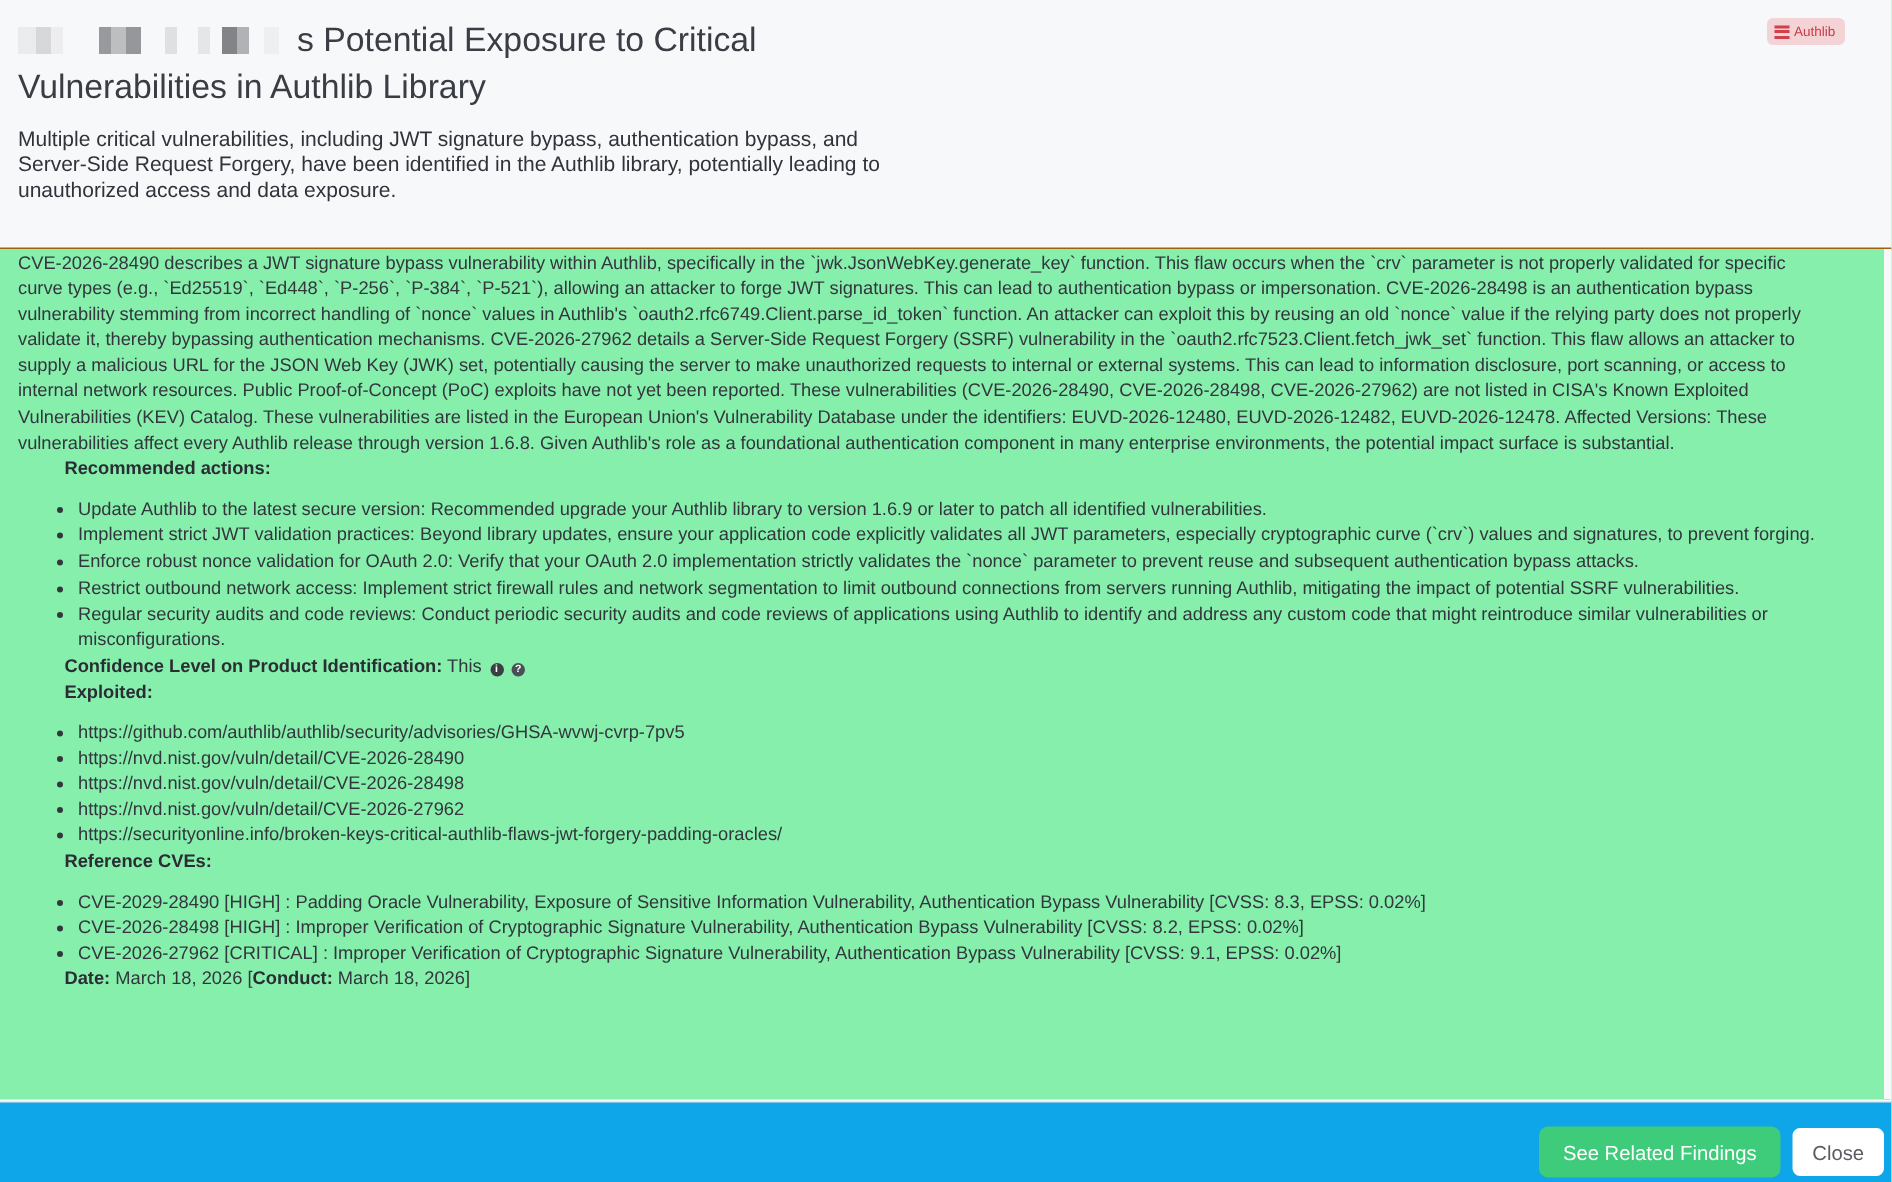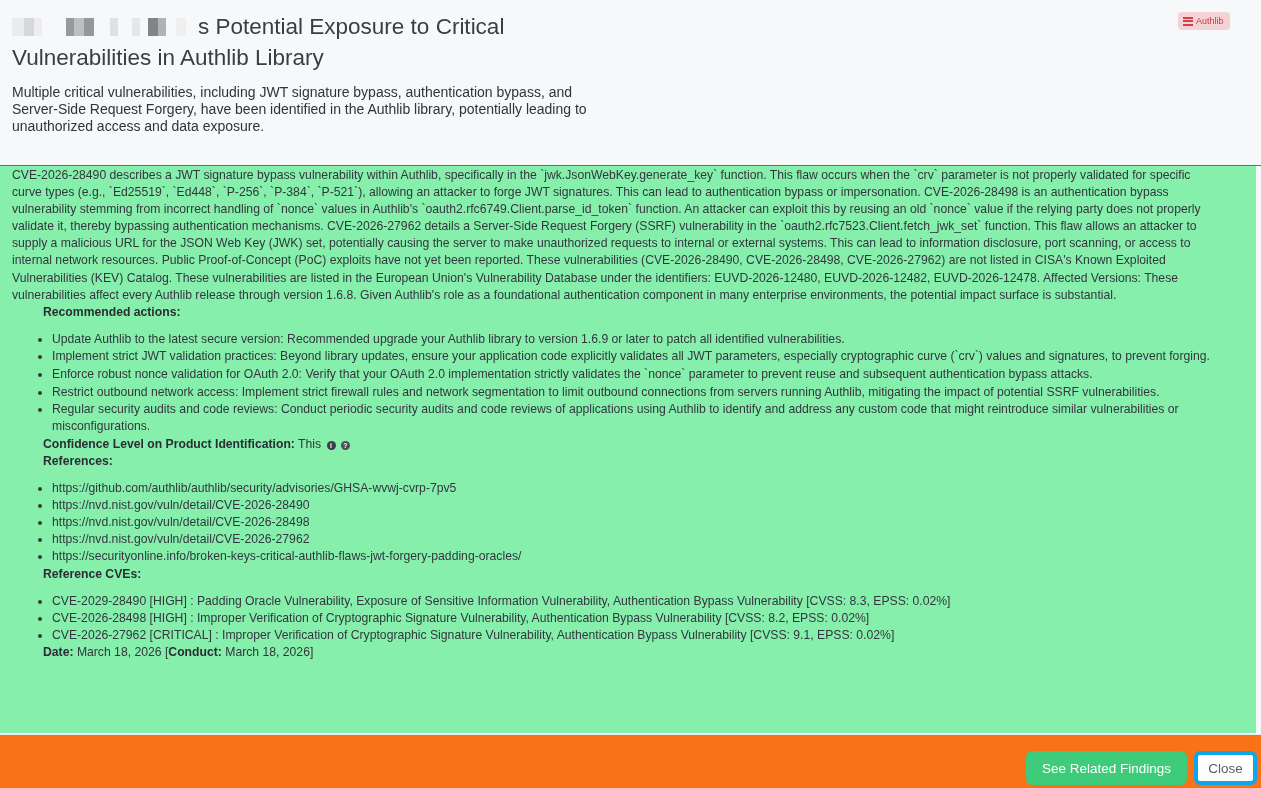--- a/index.html
+++ b/index.html
@@ -56,31 +56,31 @@
   ul { margin: 10px 0 0 0; padding-left: 40px; }
   ul li { margin: 0; width: 1165px; }
   .actions li { margin-bottom: 0.5px; }
   .info-icon, .help-icon {
     display: inline-block; width: 9px; height: 9px; border-radius: 50%;
     background: #3b3e44; color: #fff; font-size: 7px; line-height: 9px; text-align: center;
     font-weight: bold; vertical-align: 0px; margin-left: 2px;
   }
   .help-icon { background: #4b4e55; }
   .footer {
-    position: absolute; left: 0; top: 734px; width: 1261px; height: 54px; background: #f97316;
+    position: absolute; left: 0; top: 734px; width: 1261px; height: 54px; background: #0ea5e9;
     border-top: 1px solid #e6e8eb;
   }
   .btn-primary {
     position: absolute; left: 1026px; top: 16px; width: 161px; height: 34px;
     background: #3ecb7a; color: #ffffff; border: none; border-radius: 6px;
     font-family: "Liberation Sans", sans-serif; font-size: 13.5px; cursor: pointer;
   }
   .btn-secondary {
     position: absolute; left: 1194px; top: 16px; width: 63px; height: 34px;
-    background: #ffffff; color: #5a5d63; border: 4px solid #0ea5e9; border-radius: 6px;
+    background: #ffffff; color: #5a5d63; border: 1px solid #0ea5e9; border-radius: 6px;
     font-family: "Liberation Sans", sans-serif; font-size: 13.5px; cursor: pointer;
   }
 </style>
 </head>
 <body>
 
 <div class="header">
   <h1 class="title"><span class="redacted"></span><span>s Potential Exposure to Critical Vulnerabilities in Authlib Library</span></h1>
   <div class="summary">Multiple critical vulnerabilities, including JWT signature bypass, authentication bypass, and Server-Side Request Forgery, have been identified in the Authlib library, potentially leading to unauthorized access and data exposure.</div>
   <div class="tag">
@@ -106,21 +106,21 @@
       <li>Regular security audits and code reviews: Conduct periodic security audits and code reviews of applications using Authlib to identify and address any custom code that might reintroduce similar vulnerabilities or misconfigurations.</li>
     </ul>
 
     <p class="section">
       <span class="label">Confidence Level on Product Identification:</span>
       <span>This</span>
       <span class="info-icon">i</span>
       <span class="help-icon">?</span>
     </p>
 
-    <p class="section"><span class="label">References:</span></p>
+    <p class="section"><span class="label">Exploited:</span></p>
     <ul>
       <li>https://github.com/authlib/authlib/security/advisories/GHSA-wvwj-cvrp-7pv5</li>
       <li>https://nvd.nist.gov/vuln/detail/CVE-2026-28490</li>
       <li>https://nvd.nist.gov/vuln/detail/CVE-2026-28498</li>
       <li>https://nvd.nist.gov/vuln/detail/CVE-2026-27962</li>
       <li>https://securityonline.info/broken-keys-critical-authlib-flaws-jwt-forgery-padding-oracles/</li>
     </ul>
 
     <p class="section"><span class="label">Reference CVEs:</span></p>
     <ul>

